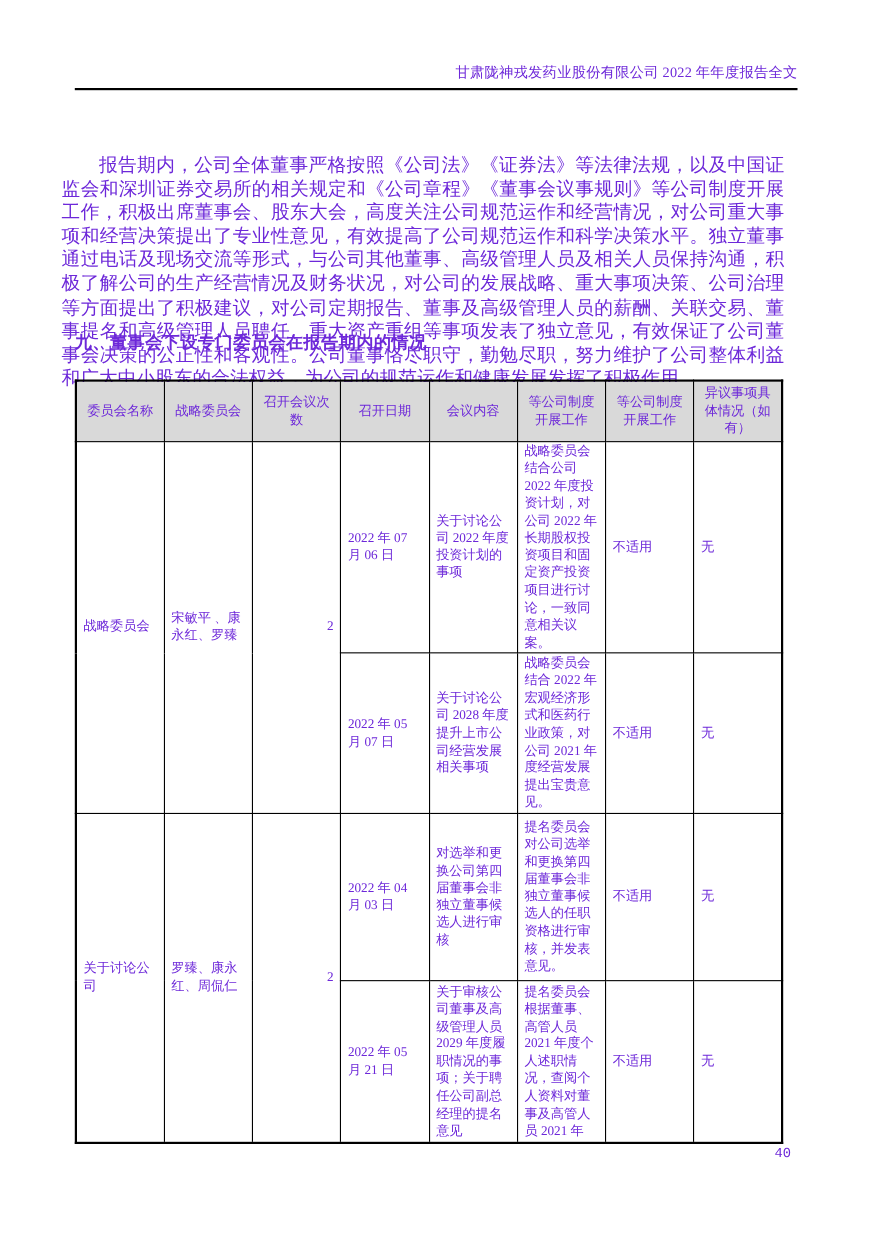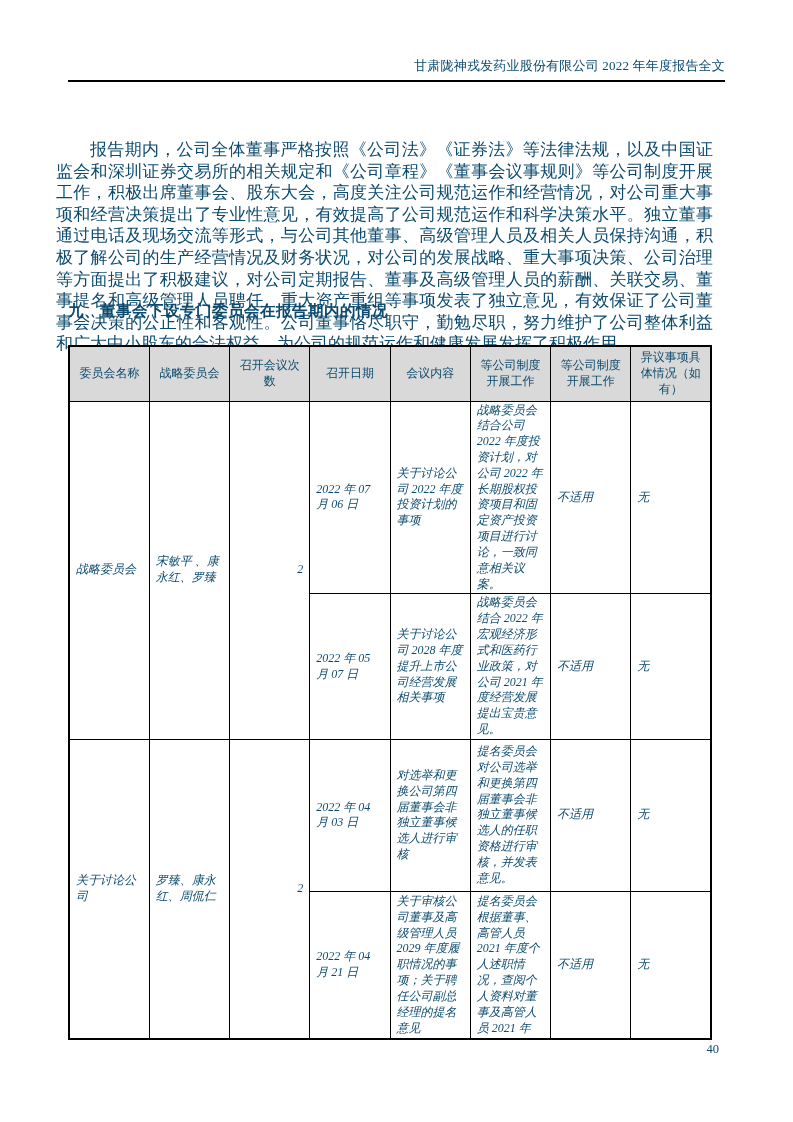--- a/index.html
+++ b/index.html
@@ -1,21 +1,21 @@
 <!DOCTYPE html>
 <html style="--header-bg: #d9d9d9;"><head>
 <meta charset="utf-8">
 <style>
   html,body { margin:0; padding:0; background:#ffffff; }
   .page {
     position:relative;
     width:793px; height:1122px;
     background:#ffffff;
     font-family:"Liberation Serif","DejaVu Serif",serif;
-    color:#0c4a6e;
+    color:#6d28d9;
     overflow:hidden;
   }
   .doc-header {
     position:absolute; top:57px; left:68px; width:657px;
     text-align:right; font-size:13px; letter-spacing:0.2px;
   }
   .header-rule {
     position:absolute; top:80px; left:68px; width:657px; height:2px;
     background:#000;
   }
@@ -41,30 +41,31 @@
     padding:1px 6px;
     vertical-align:middle;
     overflow:hidden;
     word-break:break-word;
   }
   .committee-table th {
     background:var(--header-bg,#d9d9d9);
     font-weight:normal;
     text-align:center;
   }
-  .committee-table td { text-align:left;font-style:italic; }
+  .committee-table td { text-align:left; }
   .committee-table td.count { text-align:right; }
   tr.hdr   { height:55px; }
   tr.row-1 { height:192px; }
   tr.row-2 { height:141px; }
   tr.row-3 { height:152px; }
   tr.row-4 { height:148px; }
   .page-number {
     position:absolute; top:1042px; right:74px;
     font-size:12.5px;
+    font-family:Liberation Mono, monospace;
   }
 </style>
 </head>
 <body>
 
 <div class="page">
 
   <div class="doc-header">甘肃陇神戎发药业股份有限公司 2022 年年度报告全文</div>
   <div class="header-rule"></div>
 
@@ -117,21 +118,21 @@
         <td rowspan="2">关于讨论公司</td>
         <td rowspan="2">罗臻、康永红、周侃仁</td>
         <td rowspan="2" class="count">2</td>
         <td>2022 年 04 月 03 日</td>
         <td>对选举和更换公司第四届董事会非独立董事候选人进行审核</td>
         <td>提名委员会对公司选举和更换第四届董事会非独立董事候选人的任职资格进行审核，并发表意见。</td>
         <td>不适用</td>
         <td>无</td>
       </tr>
       <tr class="row-4">
-        <td>2022 年 04 月 21 日</td>
+        <td>2022 年 05 月 21 日</td>
         <td>关于审核公司董事及高级管理人员 2029 年度履职情况的事项；关于聘任公司副总经理的提名意见</td>
         <td>提名委员会根据董事、高管人员 2021 年度个人述职情况，查阅个人资料对董事及高管人员 2021 年</td>
         <td>不适用</td>
         <td>无</td>
       </tr>
     </tbody>
   </table>
 
   <div class="page-number">40</div>
 

